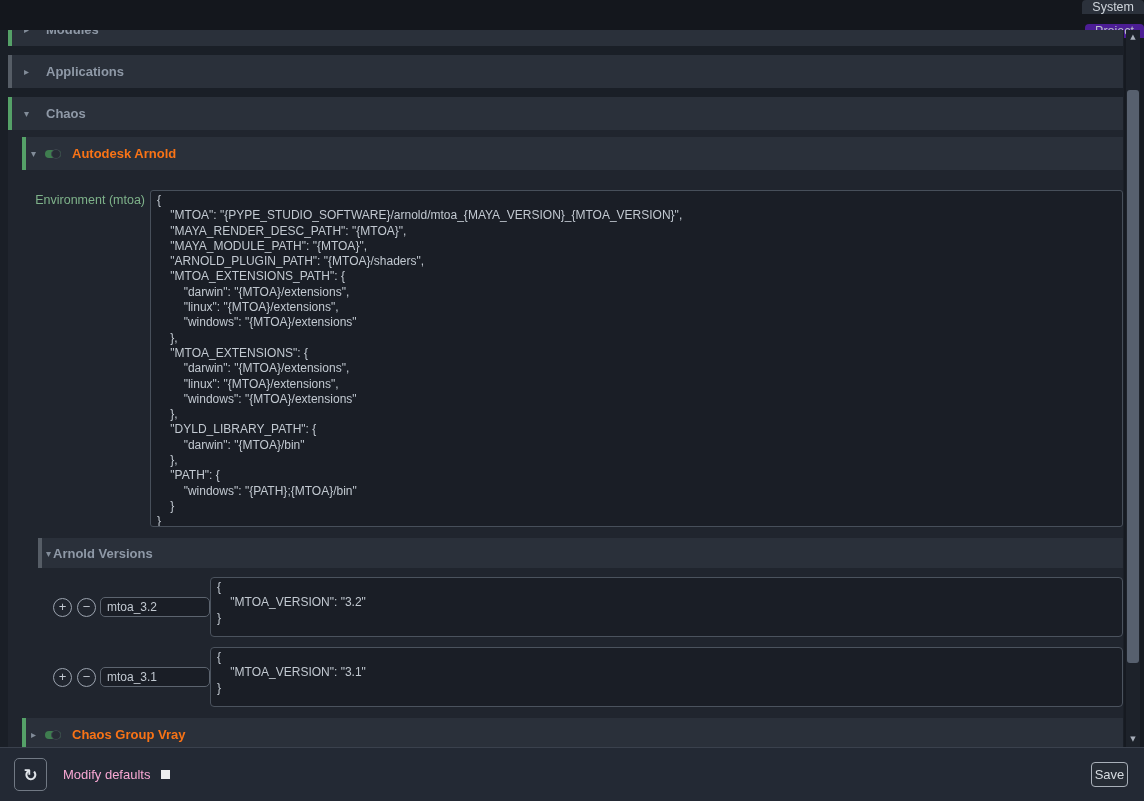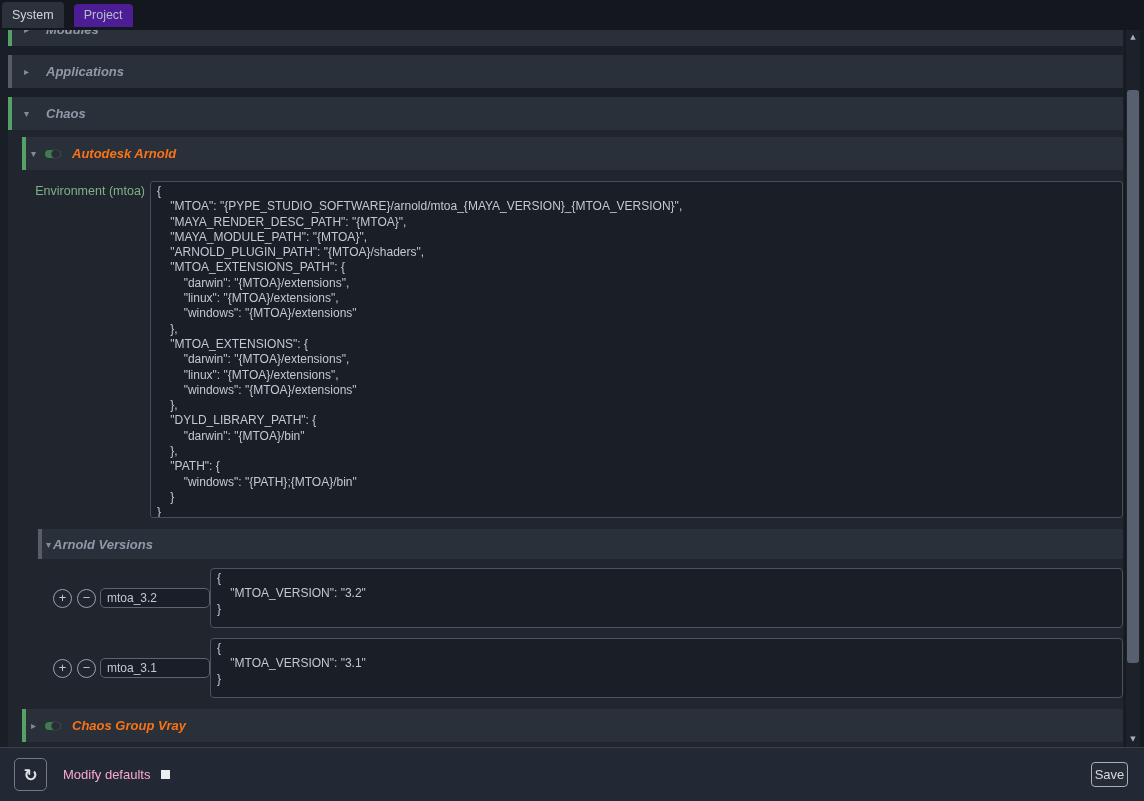--- a/index.html
+++ b/index.html
@@ -5,41 +5,41 @@
   * { margin:0; padding:0; box-sizing:border-box; }
   html,body { background:#161a21; }
   .root {
     position:relative; width:1144px; height:801px; overflow:hidden;
     background:#161a21;
     font-family:"Liberation Sans","DejaVu Sans",sans-serif;
   }
   
   .tabbar {
     position:absolute; top:0; left:0; width:1144px; height:30px;
-    background:#14171d; display:flex; align-items:center; padding-left:2px; gap:10px;
+    background:#14171d; display:flex; align-items:flex-end; padding-left:2px; gap:10px;flex-direction:column;
   }
   .tab {
     display:flex; align-items:center; padding:0 10px; font-size:12.5px;
     border-radius:4px 4px 0 0; cursor:default;
   }
   .tab.active { height:26px; background:#2b313b; color:#ced4db; }
   .tab.inactive { height:23px; background:#4c1d95; color:#b7bec7; }
   
   .scrollarea {
     position:absolute; top:30px; left:0; width:1124px; height:717px;
     background:#1a1f27; overflow:hidden; padding-left:8px;
   }
   .sec-header {
     width:1115px; height:33px; background:#2a303a;
     display:flex; align-items:center; border-left:4px solid #565d66;
   }
   .sec-header.bar-green { border-left-color:#55a168; }
   .sec-header.first { margin-top:-17px; }
   .sec-header.gap { margin-top:9px; }
-  .sec-title { font-size:13px; font-weight:bold; color:#8f99a7;font-style:italic; }
+  .sec-title { font-size:13px; font-weight:bold; color:#8f99a7; }
   .arrow { font-size:10px; color:#828c99; width:9px; text-align:center; }
   .top .arrow { margin-left:10px; }
   .top .sec-title { margin-left:15px; }
   
   .tools-content {
     width:1115px; background:#20252e; padding:7px 0 3px 14px;
   }
   .group-header {
     width:1101px; height:33px; background:#2a303a;
     display:flex; align-items:center; border-left:4px solid #55a168;
@@ -47,21 +47,21 @@
   .group-header .arrow { margin-left:3px; }
   .toggle {
     width:16px; height:8px; border-radius:4px; background:#3f7d4f;
     margin-left:7px; position:relative;
   }
   .toggle .knob {
     position:absolute; right:0; top:-1px; width:10px; height:10px;
     border-radius:50%; background:#272c35; border:1px solid #3c434d;
   }
   .group-header .sec-title { margin-left:11px; color:#f97316; }
-  .env-row { display:flex; margin-top:11px; }
+  .env-row { display:flex; margin-top:20px; }
   .env-label {
     width:123px; padding-top:3px; text-align:right;
     font-size:12.5px; color:#7eb28a;
   }
   .code-area {
     margin-left:5px; width:973px; height:337px;
     background:#1a1e26; border:1px solid #474f5a; border-radius:3px;
     color:#c2c9d1; font-family:"Liberation Sans","DejaVu Sans",sans-serif;
     font-size:12px; line-height:15.3px; padding:2px 6px;
     resize:none; overflow:hidden; white-space:pre;

